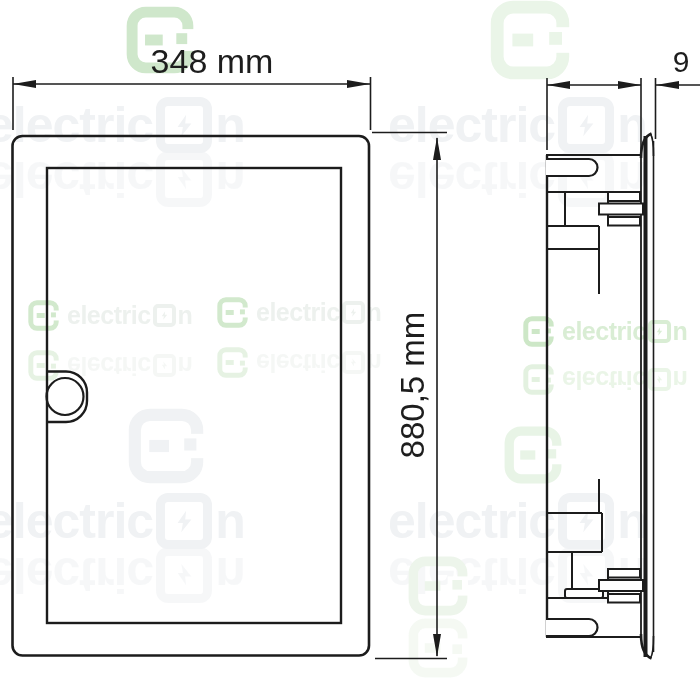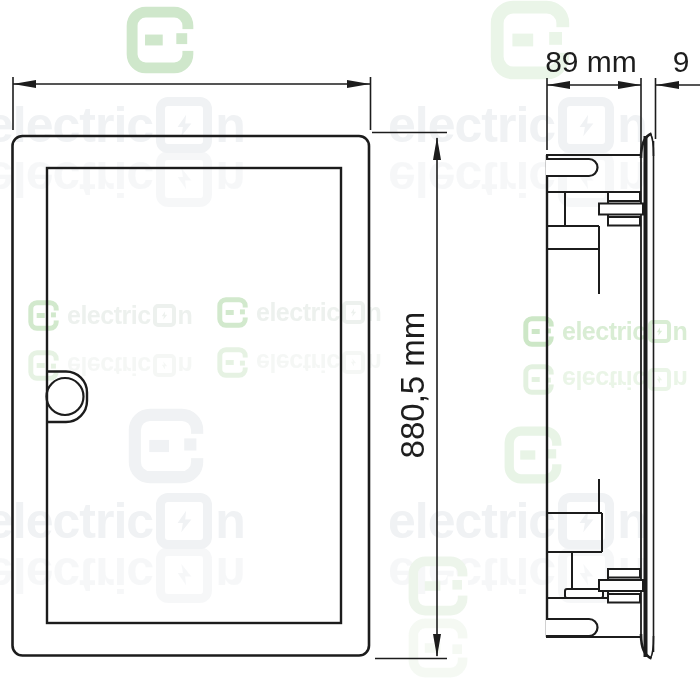--- a/index.html
+++ b/index.html
@@ -285,17 +285,17 @@
         <path d="M547,78 V150"></path>
         <path d="M641,78 V151"></path>
         <path d="M655.5,78 V139"></path>
         <polygon points="547,85 570,81 570,89" fill="#1c1c1c" stroke="none"></polygon>
         <polygon points="641,85 618,81 618,89" fill="#1c1c1c" stroke="none"></polygon>
         <polygon points="656,85 679,81 679,89" fill="#1c1c1c" stroke="none"></polygon>
       </g>
     </g>
   </svg>
 
+  <div id="lab-width" class="dim-label">348 mm</div>
   <div id="lab-height" class="dim-label">880,5 mm</div>
-  <div id="lab-depth" class="dim-label">89 mm</div>
   <div id="lab-flange" class="dim-label">9</div>
 
 </div>
 
 </body></html>

